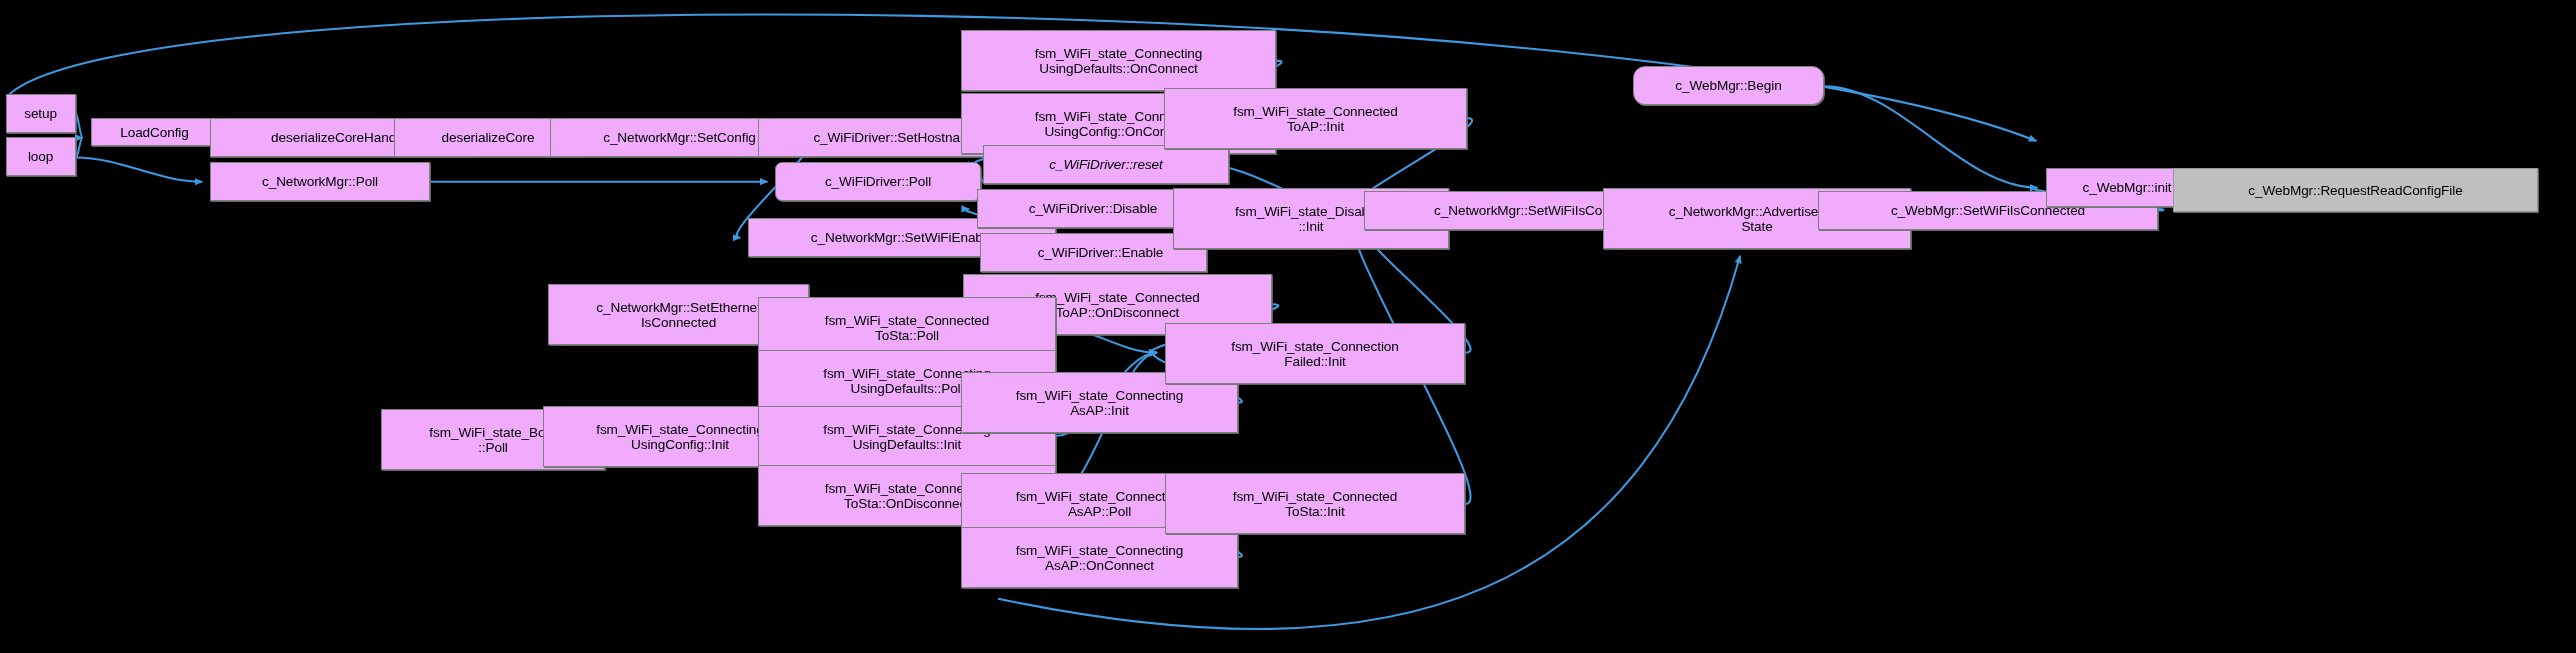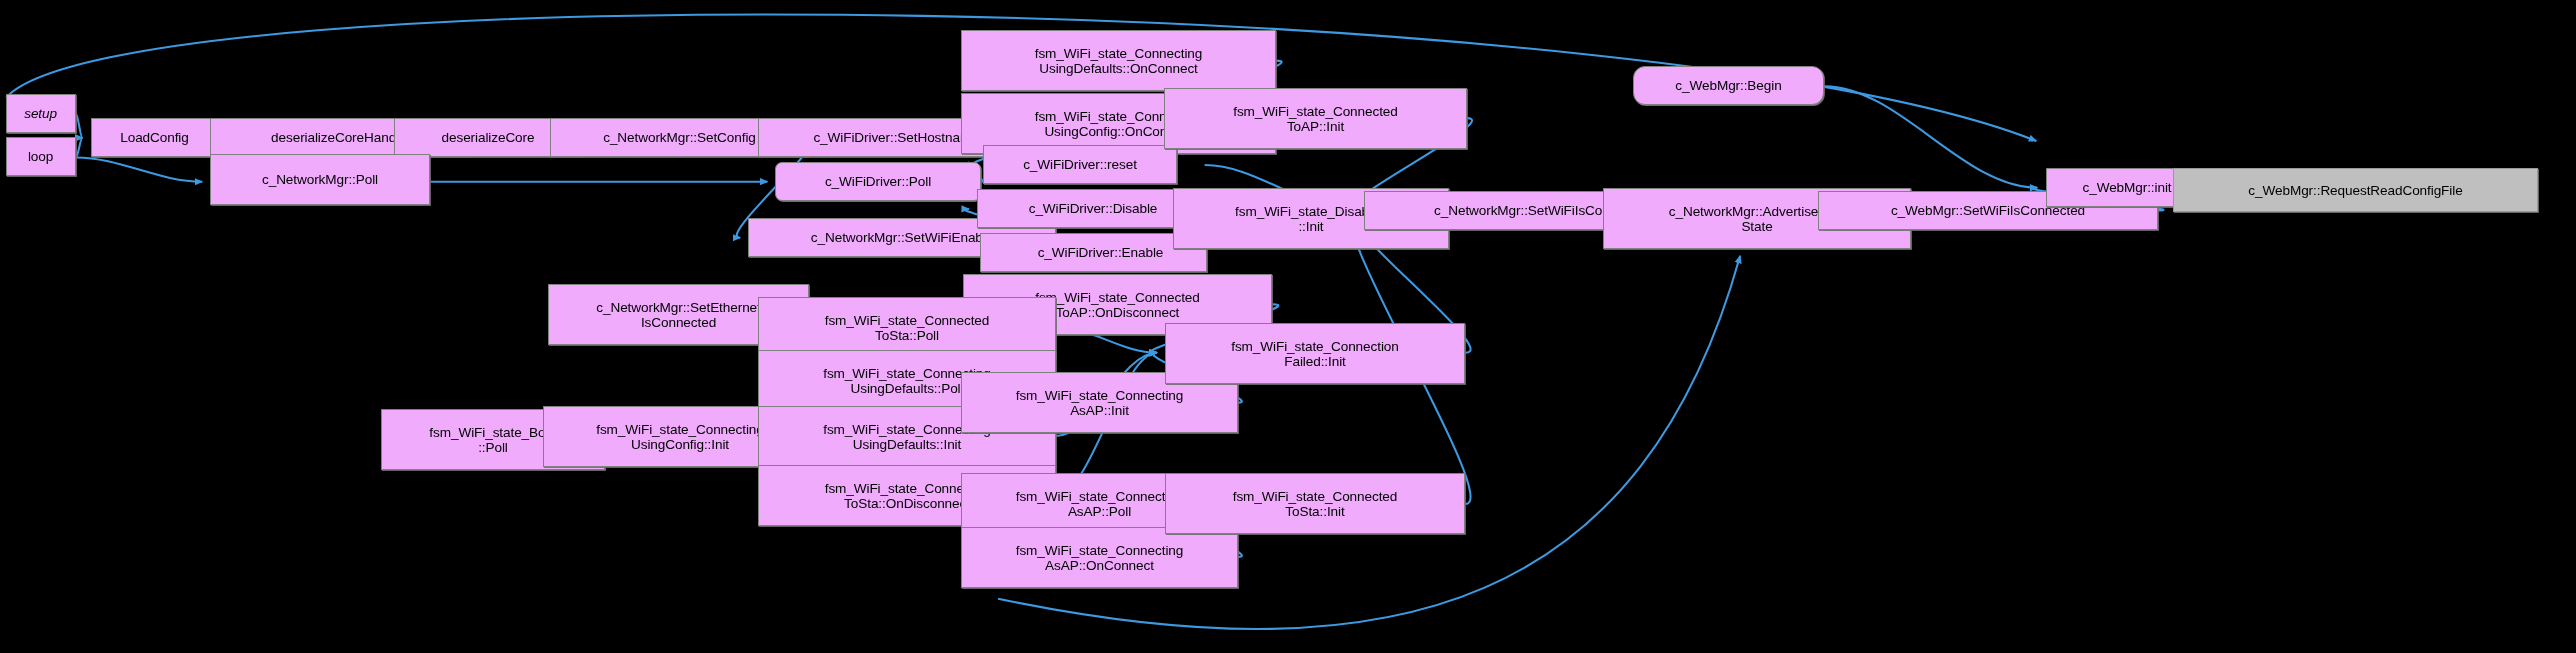--- a/index.html
+++ b/index.html
@@ -103,37 +103,37 @@
         <path d="M1129.14,529.1041666666666 C1166.814,529.1041666666666 1199.106,377.00694444444446 1236.78,377.00694444444446"></path>
         <path d="M1323.5400000000002,538.8125 L1236.78,538.8125"></path>
         <path d="M1323.5400000000002,595.4444444444445 C1353.9060000000002,595.4444444444445 1206.414,538.8125 1236.78,538.8125"></path>
         <path d="M1566.5400000000002,538.8125 C1607.6790000000003,538.8125 1407.8609999999999,224.90972222222223 1449,224.90972222222223"></path>
         <path d="M1566.5400000000002,377.00694444444446 C1607.6790000000003,377.00694444444446 1407.8609999999999,224.90972222222223 1449,224.90972222222223"></path>
         <path d="M6.48,104.31944444444444 C126.48,-30 1773.67,-10 2177,150.63888888888889"></path>
         <path d="M1067.0800000000002,640 C1500,730 1758.39,640 1860.39,273.36111111111114"></path>
       </g>
   </svg>
   <div id="node-layer">
-      <div class="node" style="left: 5.6px; top: 94px; width: 70px; height: 39px; font-style: italic;"><span class="nlabel">setup</span></div>
+      <div class="node" style="left: 5.6px; top: 94px; width: 70px; height: 39px;"><span class="nlabel">setup</span></div>
       <div class="node" style="left: 5.6px; top: 137px; width: 70px; height: 39px;"><span class="nlabel">loop</span></div>
-      <div class="node" style="left: 91px; top: 118px; width: 127px; height: 39px;"><span class="nlabel">LoadConfig</span></div>
+      <div class="node" style="left: 91px; top: 118px; width: 127px; height: 28px;"><span class="nlabel">LoadConfig</span></div>
       <div class="node" style="left: 210px; top: 118px; width: 262px; height: 39px;"><span class="nlabel">deserializeCoreHandler</span></div>
       <div class="node" style="left: 394px; top: 118px; width: 188px; height: 39px;"><span class="nlabel">deserializeCore</span></div>
-      <div class="node" style="left: 210px; top: 154px; width: 220px; height: 51px;"><span class="nlabel">c_NetworkMgr::Poll</span></div>
+      <div class="node" style="left: 210px; top: 162px; width: 220px; height: 39px;"><span class="nlabel">c_NetworkMgr::Poll</span></div>
       <div class="node" style="left: 550px; top: 118px; width: 259px; height: 39px;"><span class="nlabel">c_NetworkMgr::SetConfig</span></div>
       <div class="node" style="left: 758px; top: 118px; width: 276px; height: 39px;"><span class="nlabel">c_WiFiDriver::SetHostname</span></div>
       <div class="node" style="left: 775px; top: 162px; width: 206px; height: 39px; border-radius: 7px;"><span class="nlabel">c_WiFiDriver::Poll</span></div>
       <div class="node" style="left: 748px; top: 218px; width: 308px; height: 39px;"><span class="nlabel">c_NetworkMgr::SetWiFiEnable</span></div>
       <div class="node" style="left: 548px; top: 284px; width: 261px; height: 61px;"><span class="nlabel">c_NetworkMgr::SetEthernet
 IsConnected</span></div>
       <div class="node" style="left: 961px; top: 30px; width: 315px; height: 61px;"><span class="nlabel">fsm_WiFi_state_Connecting
 UsingDefaults::OnConnect</span></div>
       <div class="node" style="left: 961px; top: 93px; width: 315px; height: 61px;"><span class="nlabel">fsm_WiFi_state_Connecting
 UsingConfig::OnConnect</span></div>
-      <div class="node" style="left: 983px; top: 145px; width: 194px; height: 39px;"><span class="nlabel">c_WiFiDriver::reset</span></div>
+      <div class="node" style="left: 983px; top: 145px; width: 246px; height: 39px; font-style: italic;"><span class="nlabel">c_WiFiDriver::reset</span></div>
       <div class="node" style="left: 977px; top: 189px; width: 232px; height: 39px;"><span class="nlabel">c_WiFiDriver::Disable</span></div>
       <div class="node" style="left: 980px; top: 233px; width: 227px; height: 39px; padding-left: 14px;"><span class="nlabel">c_WiFiDriver::Enable</span></div>
       <div class="node" style="left: 1164px; top: 88px; width: 303px; height: 61px;"><span class="nlabel">fsm_WiFi_state_Connected
 ToAP::Init</span></div>
       <div class="node" style="left: 1173px; top: 188px; width: 276px; height: 61px;"><span class="nlabel">fsm_WiFi_state_Disabled
 ::Init</span></div>
       <div class="node" style="left: 963px; top: 274px; width: 309px; height: 61px;"><span class="nlabel">fsm_WiFi_state_Connected
 ToAP::OnDisconnect</span></div>
       <div class="node" style="left: 758px; top: 297px; width: 298px; height: 61px;"><span class="nlabel">fsm_WiFi_state_Connected
 ToSta::Poll</span></div>

